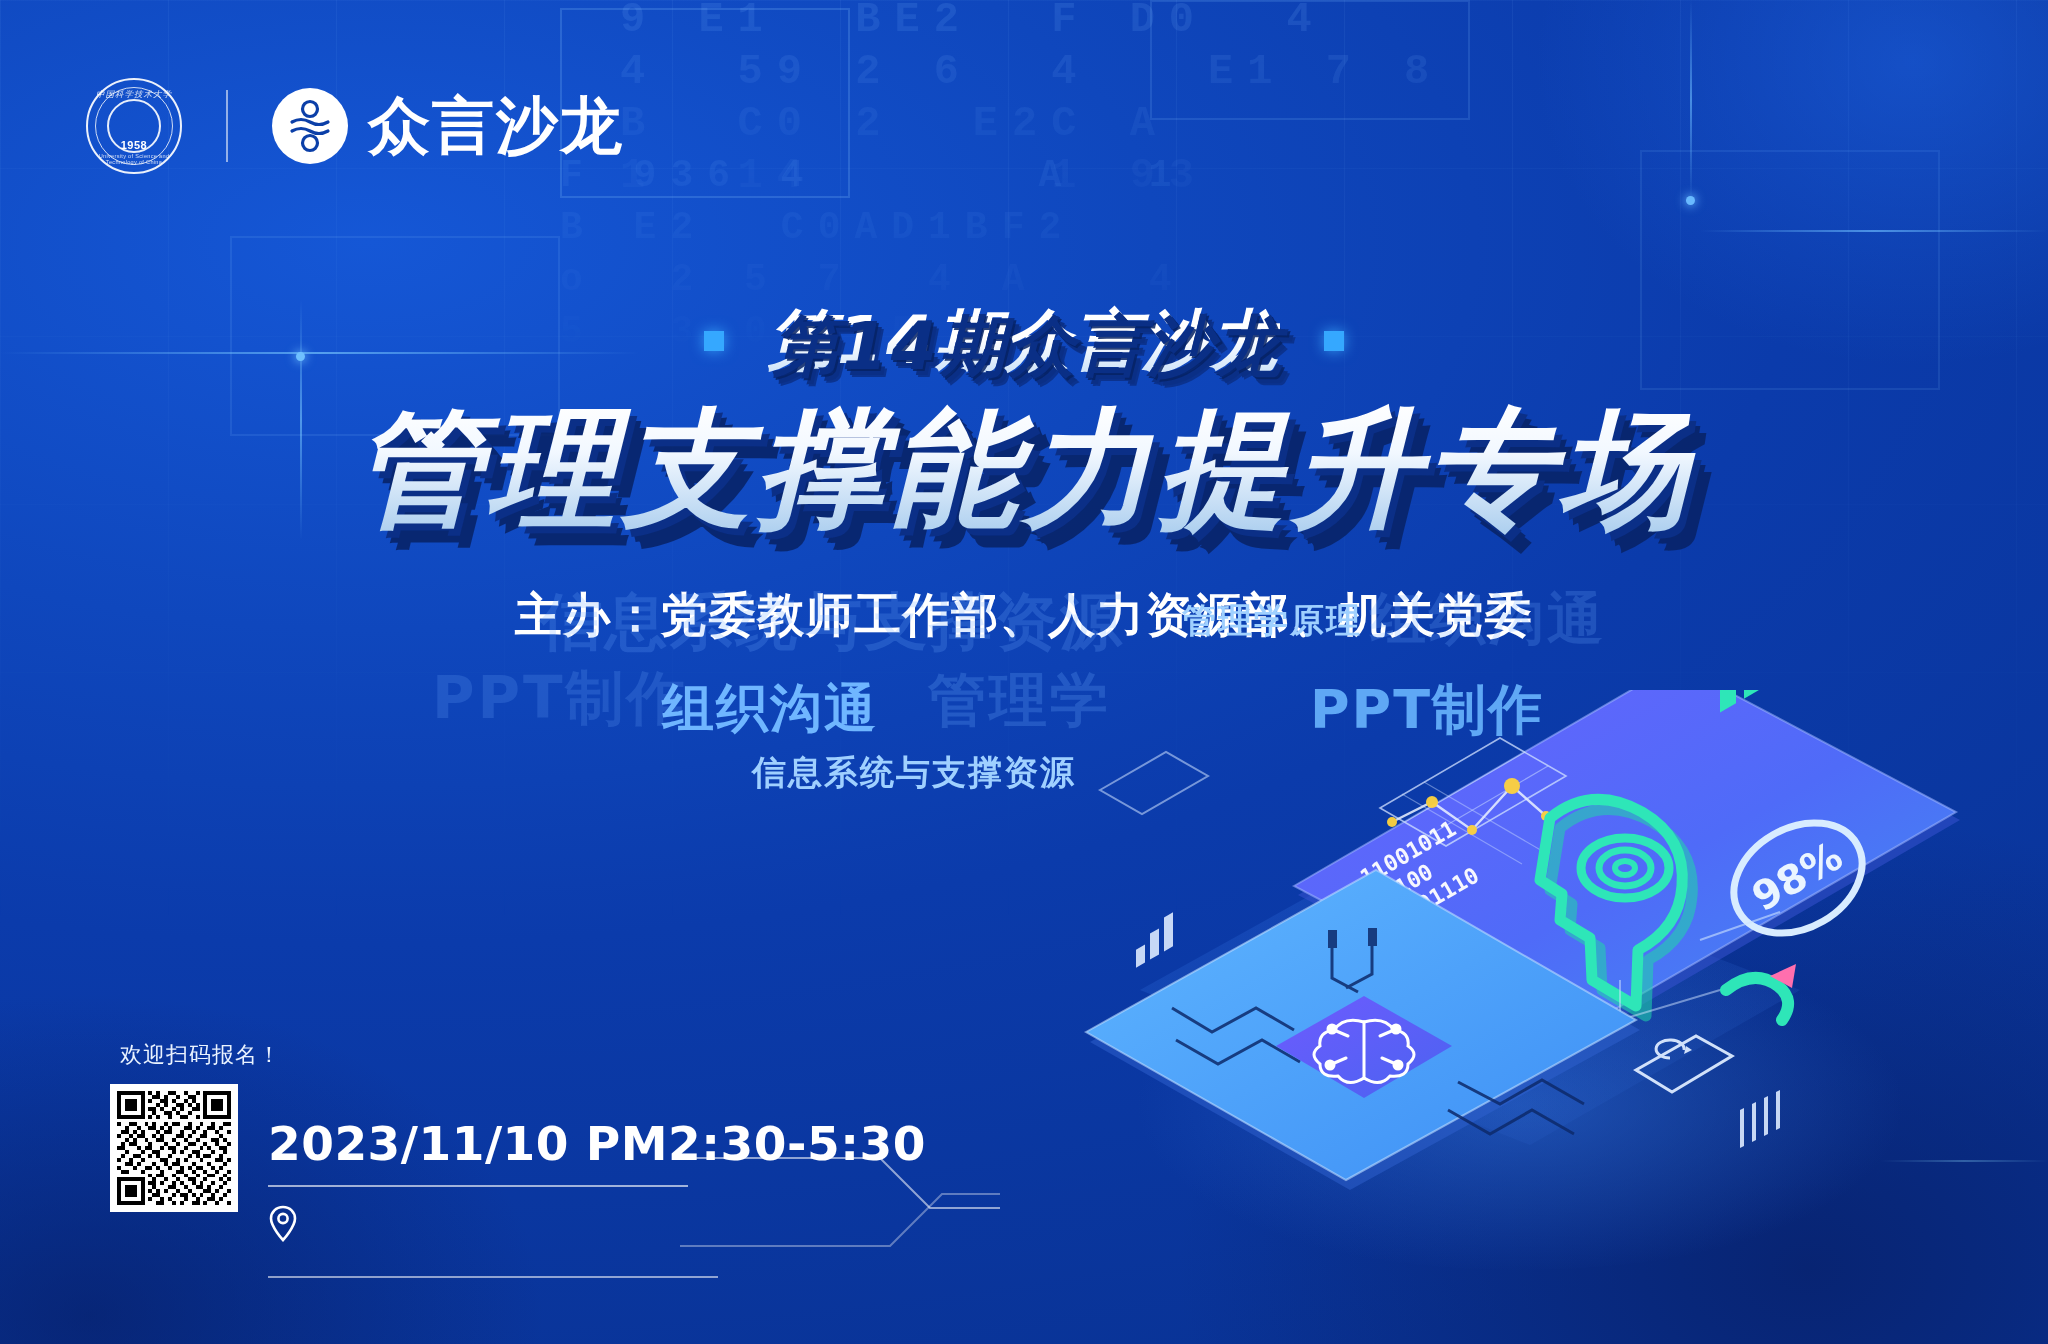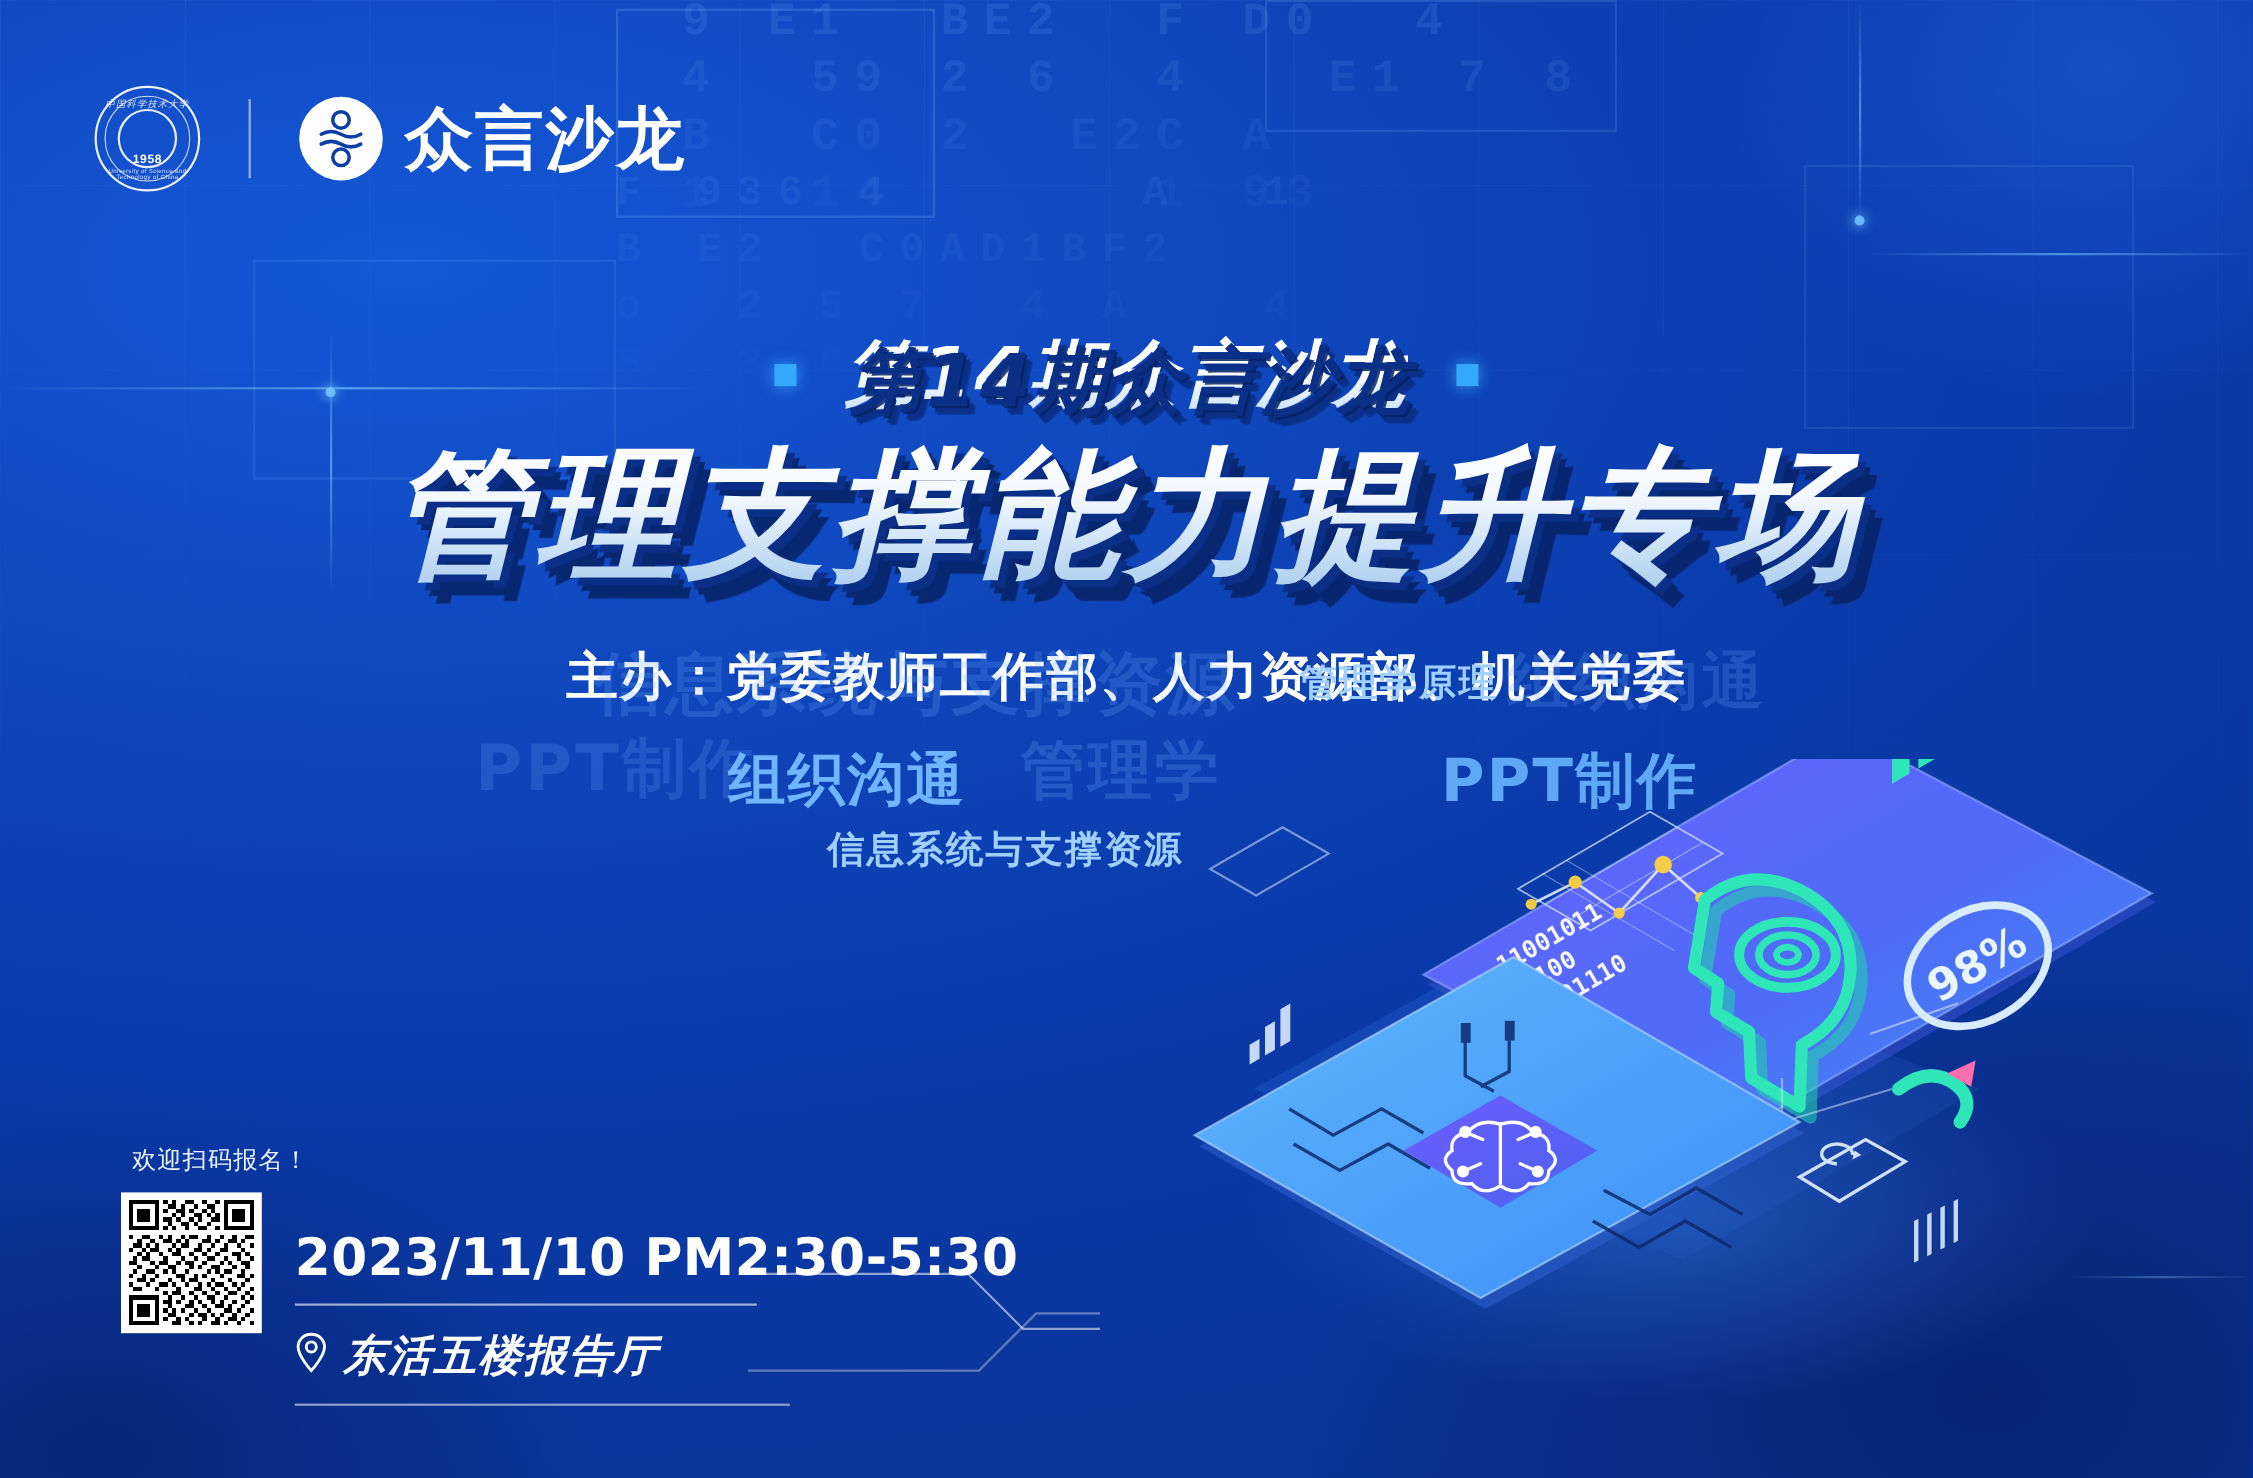--- a/index.html
+++ b/index.html
@@ -630,21 +630,20 @@
     <div class="rule">
         <span class="bar"></span>
       </div>
     <div class="venue-row">
       <span class="pin">
         <svg width="30" height="38" viewBox="0 0 30 38" aria-hidden="true">
           <path d="M15 2 C8 2 3 7.2 3 13.6 C3 22 15 35 15 35 C15 35 27 22 27 13.6 C27 7.2 22 2 15 2 Z" fill="none" stroke="#ffffff" stroke-width="2.6"></path>
           <circle cx="15" cy="13.5" r="4.6" fill="none" stroke="#ffffff" stroke-width="2.6"></circle>
         </svg>
       </span>
-      <span class="venue">东活五楼报告厅</span>
     </div>
     <div class="rule2"></div>
   </div>
 
   <svg class="deco-chevron" width="320" height="110" viewBox="0 0 320 110" aria-hidden="true">
     <path d="M0 8 L200 8 L250 58 L320 58" fill="none" stroke="rgba(255,255,255,.55)" stroke-width="2"></path>
     <path d="M0 96 L210 96 L262 44 L320 44" fill="none" stroke="rgba(255,255,255,.35)" stroke-width="2"></path>
   </svg>
 
 </div>

